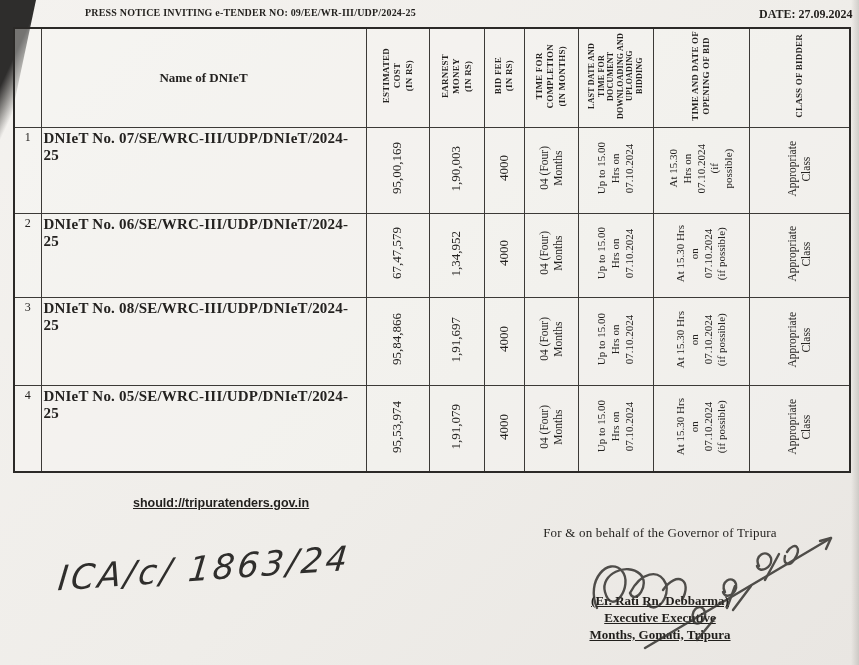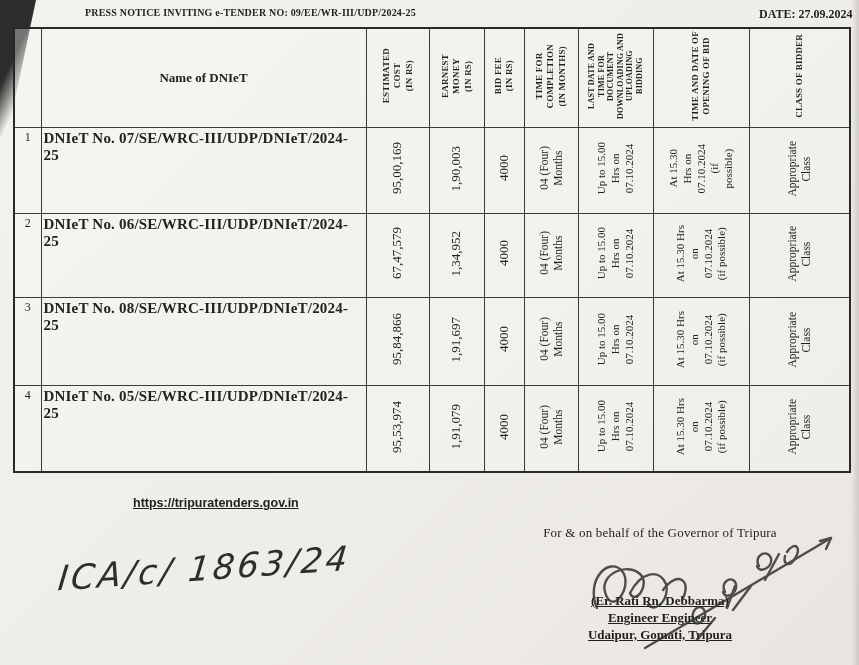--- a/index.html
+++ b/index.html
@@ -217,30 +217,30 @@
       <td class="v-cell"><span class="vtext small-v">At 15.30 Hrs
 on
 07.10.2024
 (if possible)</span></td>
       <td class="v-cell"><span class="vtext mid-v">Appropriate
 Class</span></td>
     </tr>
   </tbody>
     </table>
 
-  <div class="portal-url">https://tripuratenders.gov.in</div>
+  <div class="portal-url">should://tripuratenders.gov.in</div>
 
   <div class="handwritten-ref">ICA/c/ 1863/24</div>
 
   <div class="sig-block">
     <div class="sig-behalf">For &amp; on behalf of the Governor of Tripura</div>
     <div class="sig-names">
       <div>(Er. Rati Rn. Debbarma)</div>
-      <div>Engineer Engineer</div>
-      <div>Udaipur, Gomati, Tripura</div>
+      <div>Executive Executive</div>
+      <div>Months, Gomati, Tripura</div>
     </div>
   </div>
 
   <svg class="scribble" viewBox="0 0 270 135">
     <g fill="none" stroke="#34322f" stroke-width="2.4" stroke-linecap="round" opacity="0.85">
       <path d="M22,80 C10,52 34,28 47,43 C59,57 37,90 30,64 C25,46 52,34 65,46 C76,56 60,78 55,65 C66,44 84,40 91,56 C95,68 83,86 73,77"></path>
       <path d="M88,62 C102,42 118,52 107,72"></path>
       <path d="M120,95 C112,84 126,72 130,84 C132,93 120,100 118,92"></path>
       <path d="M140,90 L122,112"></path>
       <path d="M150,64 C144,54 158,46 161,56 C163,66 150,72 148,64 M160,58 L152,80"></path>

